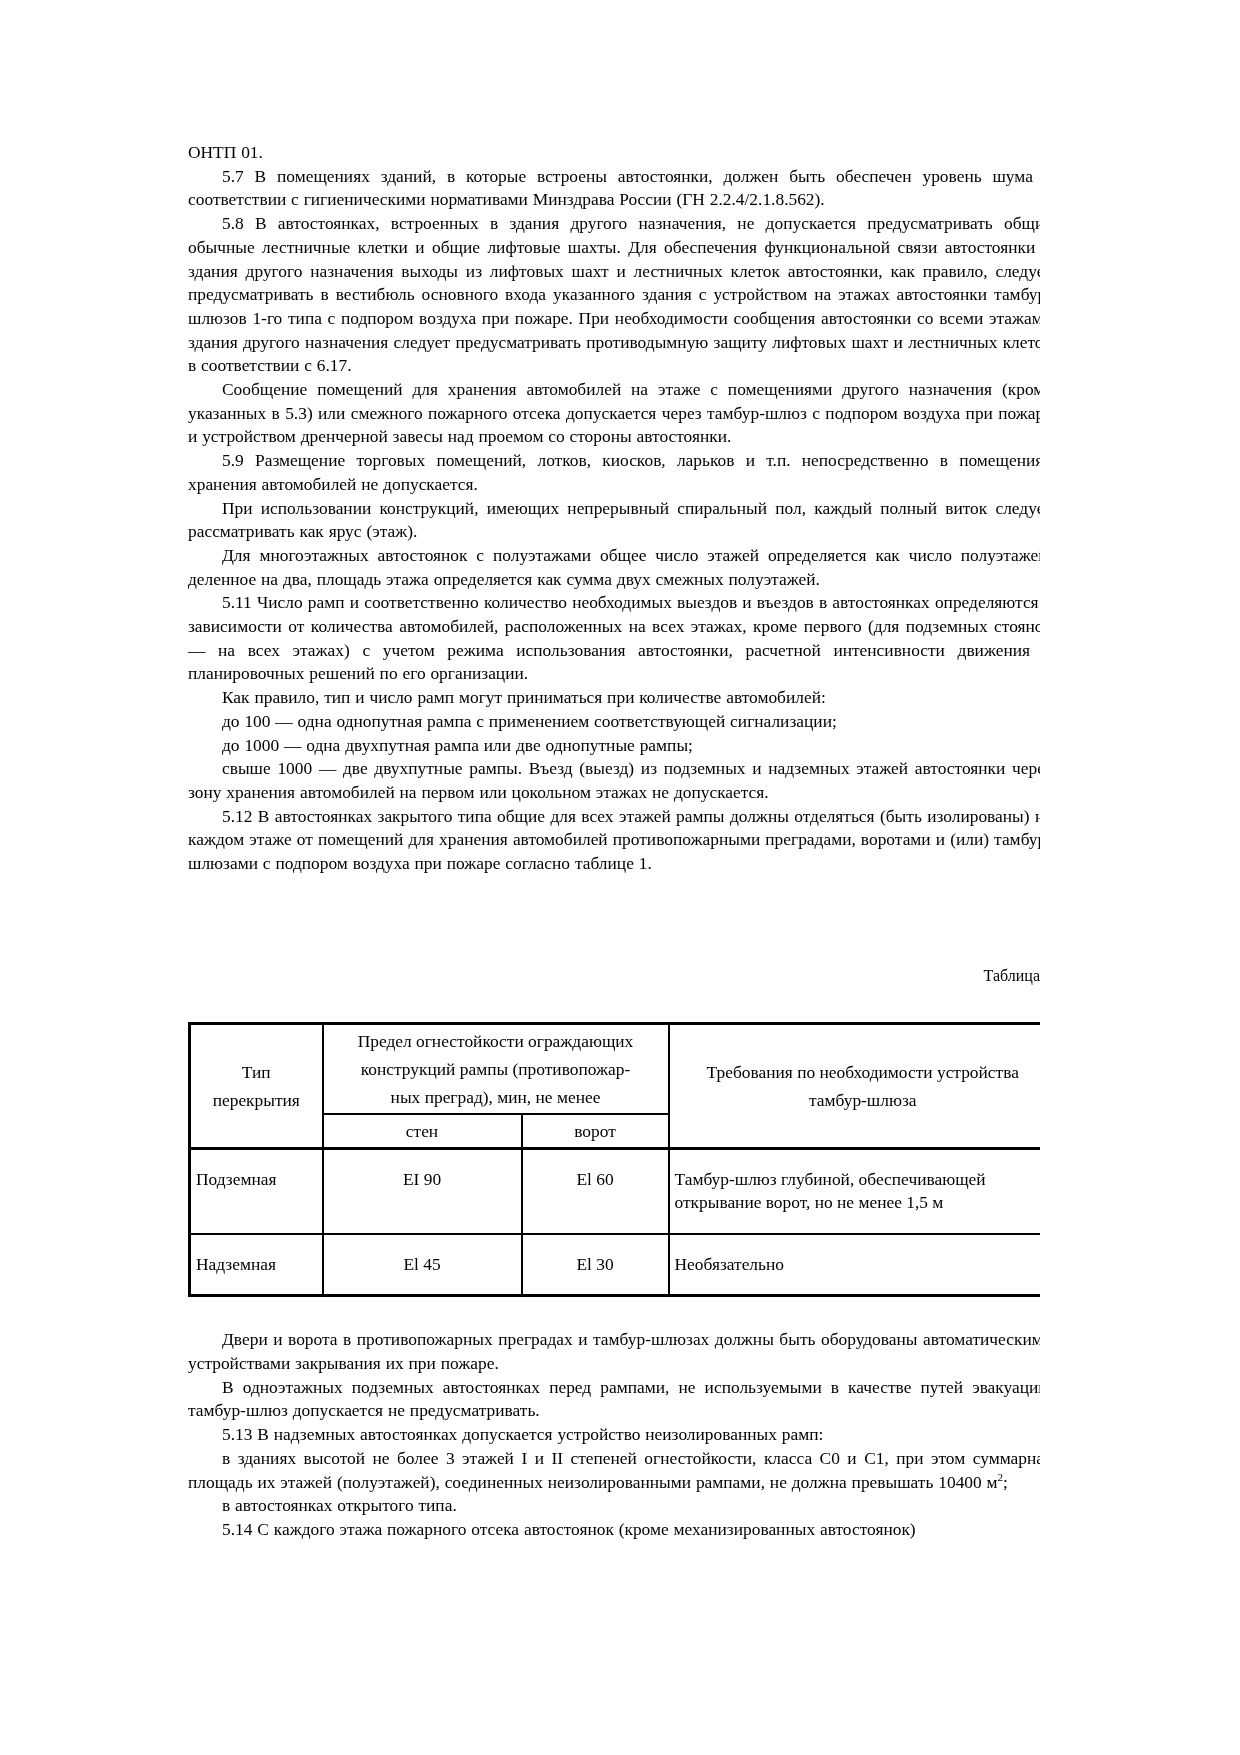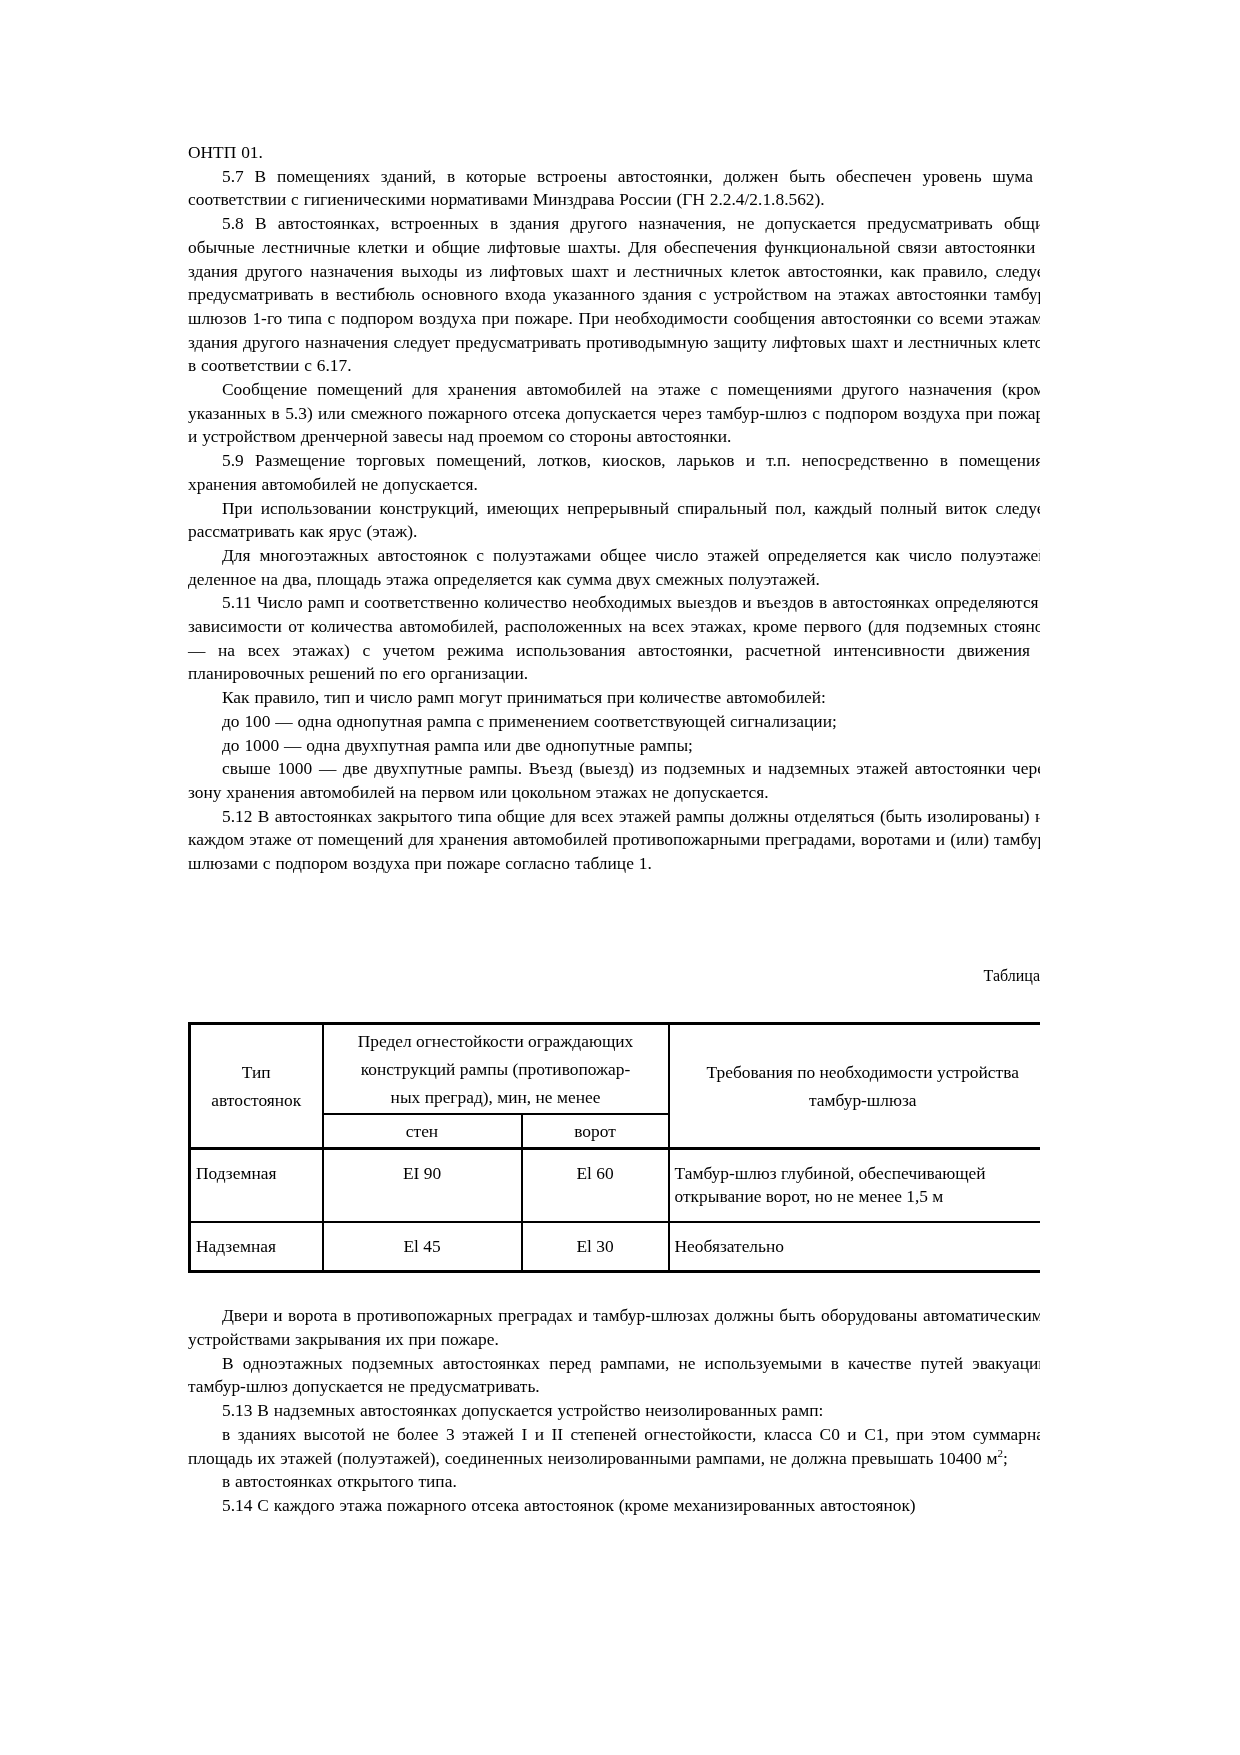--- a/index.html
+++ b/index.html
@@ -33,21 +33,21 @@
   table.fire {
     border-collapse: collapse;
     table-layout: fixed;
     width: 868px;
     margin-top: 34px;
     border: 3px solid #000;
     font-size: 17.4px;
   }
   table.fire td {
     border: 2px solid #000;
-    padding: 12px 5px;
+    padding: 18px 5px;
     overflow: hidden;
   }
   table.fire .hc {
     text-align: center;
     vertical-align: middle;
     white-space: pre-line;
     line-height: 28px;
     padding: 2px 4px;
   }
   tr.hrow1 { height: 70px; }
@@ -88,21 +88,21 @@
     <table class="fire">
       <colgroup>
         <col style="width:133px">
         <col style="width:199px">
         <col style="width:147px">
         <col style="width:389px">
       </colgroup>
       <tbody>
           <tr class="hrow1">
         <td class="hc" rowspan="2">Тип
-автостоянок</td>
+перекрытия</td>
         <td class="hc" colspan="2">Предел огнестойкости ограждающих
 конструкций рампы (противопожар-
 ных преград), мин, не менее</td>
         <td class="hc" rowspan="2">Требования по необходимости устройства
 тамбур-шлюза</td>
       </tr>
       <tr class="hrow2">
         <td class="hc">стен</td>
         <td class="hc">ворот</td>
       </tr>

